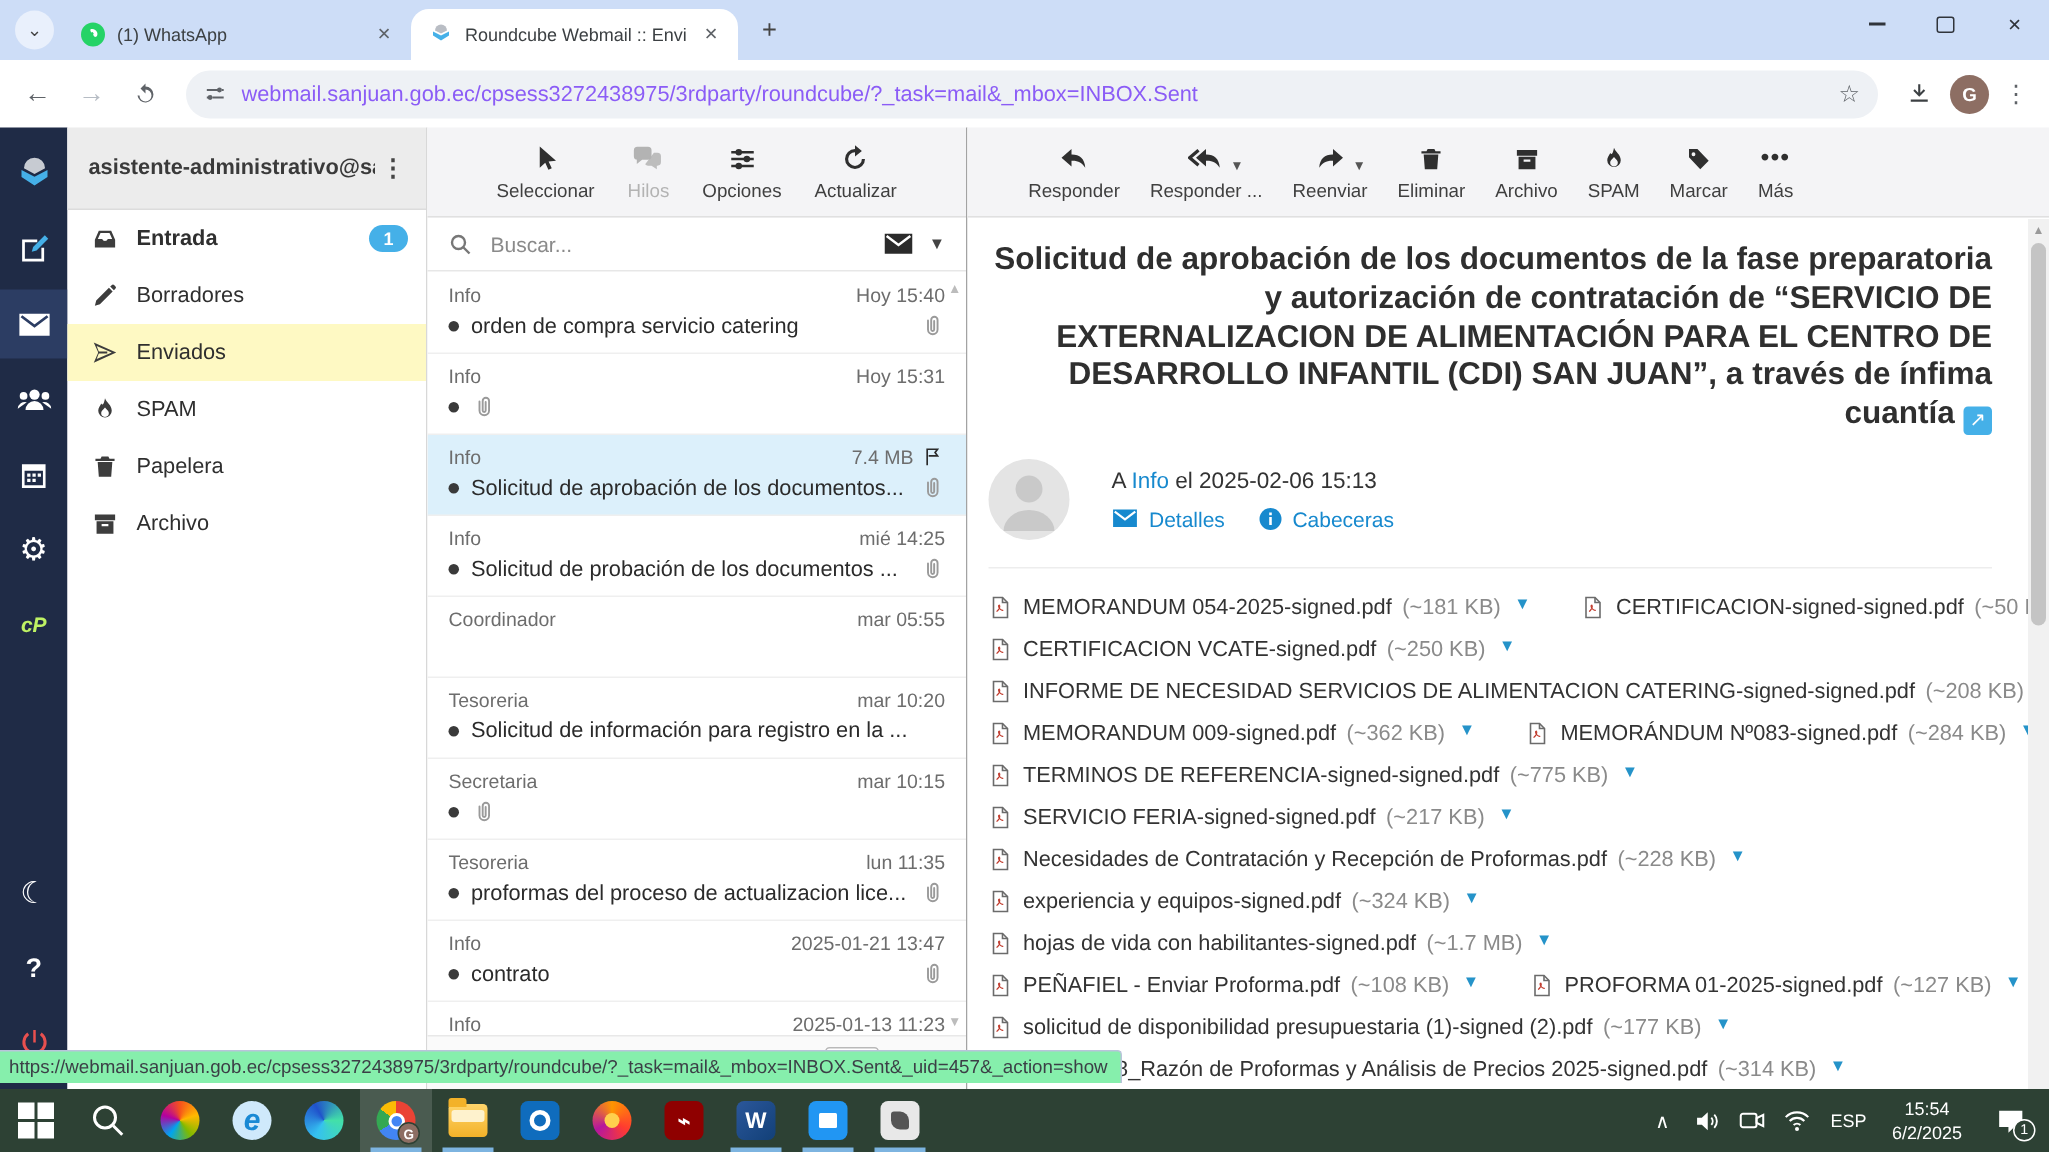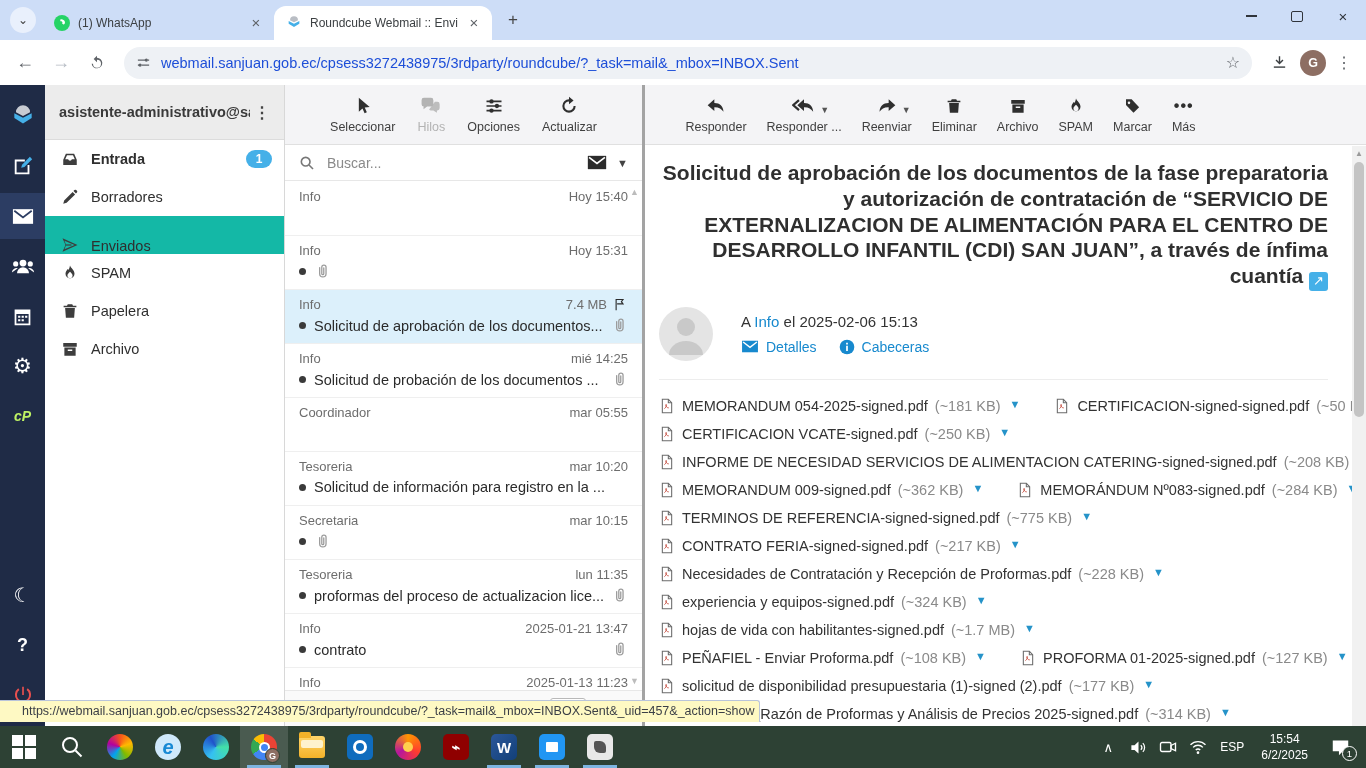--- a/index.html
+++ b/index.html
@@ -25,21 +25,21 @@
   .win-controls { position:absolute; right:0; top:0; height:32px; display:flex; align-items:center; }
   .win-btn { width:46px; height:32px; display:flex; align-items:center; justify-content:center; color:#30343b; font-size:15px; }
   .win-min::before { content:""; width:11px; height:1.4px; background:#30343b; }
   .win-max::before { content:""; width:10px; height:9px; border:1.4px solid #30343b; border-radius:2px; }
 
   .toolbar { height:45px; background:#fff; display:flex; align-items:center; padding:0 10px; gap:6px; }
   .nav-btn { width:30px; height:30px; display:flex; align-items:center; justify-content:center; color:#5f6368; font-size:18px; }
   .nav-btn.disabled { color:#b6bcc4; }
   .omnibox { flex:1; height:32px; background:#eef1f5; border-radius:16px; display:flex; align-items:center;
     padding:0 12px; gap:10px; margin:0 6px; }
-  .omnibox .url { flex:1; font-size:14.5px; color:#1d4ed8; white-space:nowrap; overflow:hidden; }
+  .omnibox .url { flex:1; font-size:14.5px; color:#8b5cf6; white-space:nowrap; overflow:hidden; }
   .omnibox .star { color:#5f6368; font-size:16px; }
   .avatar-g { width:26px; height:26px; border-radius:50%; background:#8d6e63; color:#fff; font-size:12.5px; font-weight:bold;
     display:flex; align-items:center; justify-content:center; }
   .kebab { color:#5f6368; font-size:16px; width:24px; text-align:center; }
 
   
   .main { position:absolute; top:85px; left:0; right:0; bottom:42px; display:flex; background:#fff; }
 
   .rail { width:45px; background:#1f2b46; display:flex; flex-direction:column; align-items:center; padding:8px 0; gap:4px; }
   .rail-item { width:45px; height:46px; display:flex; align-items:center; justify-content:center; color:#f2f4f8; }
@@ -48,27 +48,27 @@
   .cp-label { color:#bef264; font-weight:bold; font-style:italic; font-size:14px; }
   .help-label { color:#fff; font-weight:bold; font-size:18px; }
   .moon-glyph { font-size:20px; color:#fff; }
 
   .folders { width:240px; border-right:1px solid #d8d8d8; display:flex; flex-direction:column; background:#fff; }
   .account-bar { height:55px; background:#ececec; display:flex; align-items:center; padding:0 10px 0 14px;
     font-size:14.5px; font-weight:bold; color:#3a3a3a; border-bottom:1px solid #dcdcdc; }
   .account-bar .acct { flex:1; white-space:nowrap; overflow:hidden; }
   .folder { height:38px; display:flex; align-items:center; gap:12px; padding:0 12px 0 16px; font-size:14.5px; color:#2f2f2f; }
   .folder .f-icon { color:#3d3d3d; }
-  .folder.selected { background:#14b8a6;align-items:flex-end; }
+  .folder.selected { background:#fef9c3; }
   .folder.bold { font-weight:bold; }
   .folder .label { flex:1; }
   .badge { background:#45b0e8; color:#fff; font-size:12px; font-weight:bold; border-radius:9px; min-width:26px;
     text-align:center; padding:2px 0; }
 
-  .list { width:360px; border-right:3px solid #a3a3a3; position:relative; background:#fff; }
+  .list { width:360px; border-right:1px solid #a3a3a3; position:relative; background:#fff; }
   .list-toolbar { height:60px; background:#f4f4f6; border-bottom:1px solid #e0e0e0; display:flex;
     align-items:center; justify-content:center; gap:4px; }
   .tbtn { display:flex; flex-direction:column; align-items:center; gap:3px; color:#3f3f3f; font-size:12.5px; padding:0 9px; }
   .tbtn .t-icon { color:#2f2f2f; height:22px; display:flex; align-items:center; }
   .tbtn.disabled, .tbtn.disabled .t-icon { color:#b3b3b3; }
   .tbtn .caretwrap { position:relative; }
   .tbtn .dd { position:absolute; right:-13px; bottom:2px; font-size:9px; color:#555; }
 
   .search-row { height:36px; display:flex; align-items:center; gap:10px; padding:0 14px; border-bottom:1px solid #e7e7e7; }
   .search-row input { border:none; outline:none; flex:1; font-size:14px; color:#333; font-family:"Liberation Sans",sans-serif; background:transparent; }
@@ -108,22 +108,22 @@
   .slink { display:flex; align-items:center; gap:7px; color:#1789ce; }
   .attachments { margin-top:18px; border-top:1px solid #ededed; padding-top:12px; }
   .att-row { display:flex; gap:34px; height:28px; align-items:center; }
   .att-item { display:flex; align-items:flex-start; gap:7px; font-size:14.5px; color:#333; white-space:nowrap; }
   .att-item .size { color:#8a8a8a; }
   .att-item .caret { color:#2593c9; font-size:11px; margin-left:2px; }
   .msg-scrollbar { position:absolute; top:61px; right:0; bottom:0; width:14px; background:#f1f1f1; }
   .msg-scrollbar .arr { color:#9a9a9a; font-size:8px; text-align:center; padding-top:3px; }
   .msg-scrollbar .thumb { position:absolute; top:16px; left:2px; width:10px; height:255px; background:#c4c4c4; border-radius:5px; }
 
-  .status-tip { position:absolute; left:0; bottom:46px; background:#fef9c3; border:1px solid #b9c4da;
-    border-left:none; border-bottom:none; padding:3px 9px 4px 22px; font-size:12.5px; color:#3b3f46;
+  .status-tip { position:absolute; left:0; bottom:46px; background:#86efac; border:1px solid #b9c4da;
+    border-left:none; border-bottom:none; padding:3px 9px 4px 6px; font-size:12.5px; color:#3b3f46;
     border-radius:0 3px 0 0; max-width:760px; white-space:nowrap; z-index:5; }
 
   
   .taskbar { position:absolute; left:0; right:0; bottom:0; height:42px; background:#2d4134; display:flex; align-items:stretch; }
   .task-icons { display:flex; align-items:stretch; }
   .task-icon { width:48px; display:flex; align-items:center; justify-content:center; position:relative; }
   .task-icon.active { background:rgba(255,255,255,.14); }
   .task-icon.running::after { content:""; position:absolute; bottom:0; left:7px; right:7px; height:3px; background:#7db4e0; }
   .tray { margin-left:auto; display:flex; align-items:center; gap:4px; padding-right:6px; color:#fff; }
   .tray-item { display:flex; align-items:center; justify-content:center; width:26px; height:42px; color:#fff; }
@@ -378,20 +378,29 @@
           </svg>
       </span>
       <span class="chev">▼</span>
     </div>
     <div class="msg-rows" id="message-list">
         <div class="mrow">
           <div class="l1">
             <span class="from">Info</span>
             <span class="meta">Hoy 15:40</span>
           </div>
+          <div class="l2">
+            <span class="dot"></span>
+            <span class="subj">orden de compra servicio catering</span>
+            <span class="clip">
+              <svg width="17" height="17" viewBox="0 0 24 24" fill="currentColor">
+                <path d="M8 6.5v8.5a4.5 4.5 0 0 0 9 0V6a3 3 0 0 0-6 0v9a1.4 1.4 0 0 0 2.8 0V7" fill="none" stroke="currentColor" stroke-width="1.8" stroke-linecap="round"></path>
+              </svg>
+            </span>
+          </div>
         </div>
         <div class="mrow">
           <div class="l1">
             <span class="from">Info</span>
             <span class="meta">Hoy 15:31</span>
           </div>
           <div class="l2">
             <span class="dot"></span>
             <span class="clip">
               <svg width="17" height="17" viewBox="0 0 24 24" fill="currentColor">
@@ -708,21 +717,21 @@
           </div>
           <div class="att-row">
             <span class="att-item">
               <span>
                 <svg width="16" height="16" viewBox="0 0 24 24" fill="currentColor">
                   <path d="M5 2h9l5 5v15H5Z" fill="#fff" stroke="#6b6b6b" stroke-width="1.6"></path>
                   <path d="M14 2v5h5" fill="none" stroke="#6b6b6b" stroke-width="1.6"></path>
                   <path d="M8 16c1.5-.5 4-4.5 3.2-6-.3-.6-1.2-.4-1.2.5 0 2 2.8 5 4.8 4.3" fill="none" stroke="#c0392b" stroke-width="1.1"></path>
                 </svg>
               </span>
-              <span class="nm">CONTRATO FERIA-signed-signed.pdf</span>
+              <span class="nm">SERVICIO FERIA-signed-signed.pdf</span>
               <span class="size">(~217 KB)</span>
               <span class="caret">▼</span>
             </span>
           </div>
           <div class="att-row">
             <span class="att-item">
               <span>
                 <svg width="16" height="16" viewBox="0 0 24 24" fill="currentColor">
                   <path d="M5 2h9l5 5v15H5Z" fill="#fff" stroke="#6b6b6b" stroke-width="1.6"></path>
                   <path d="M14 2v5h5" fill="none" stroke="#6b6b6b" stroke-width="1.6"></path>

